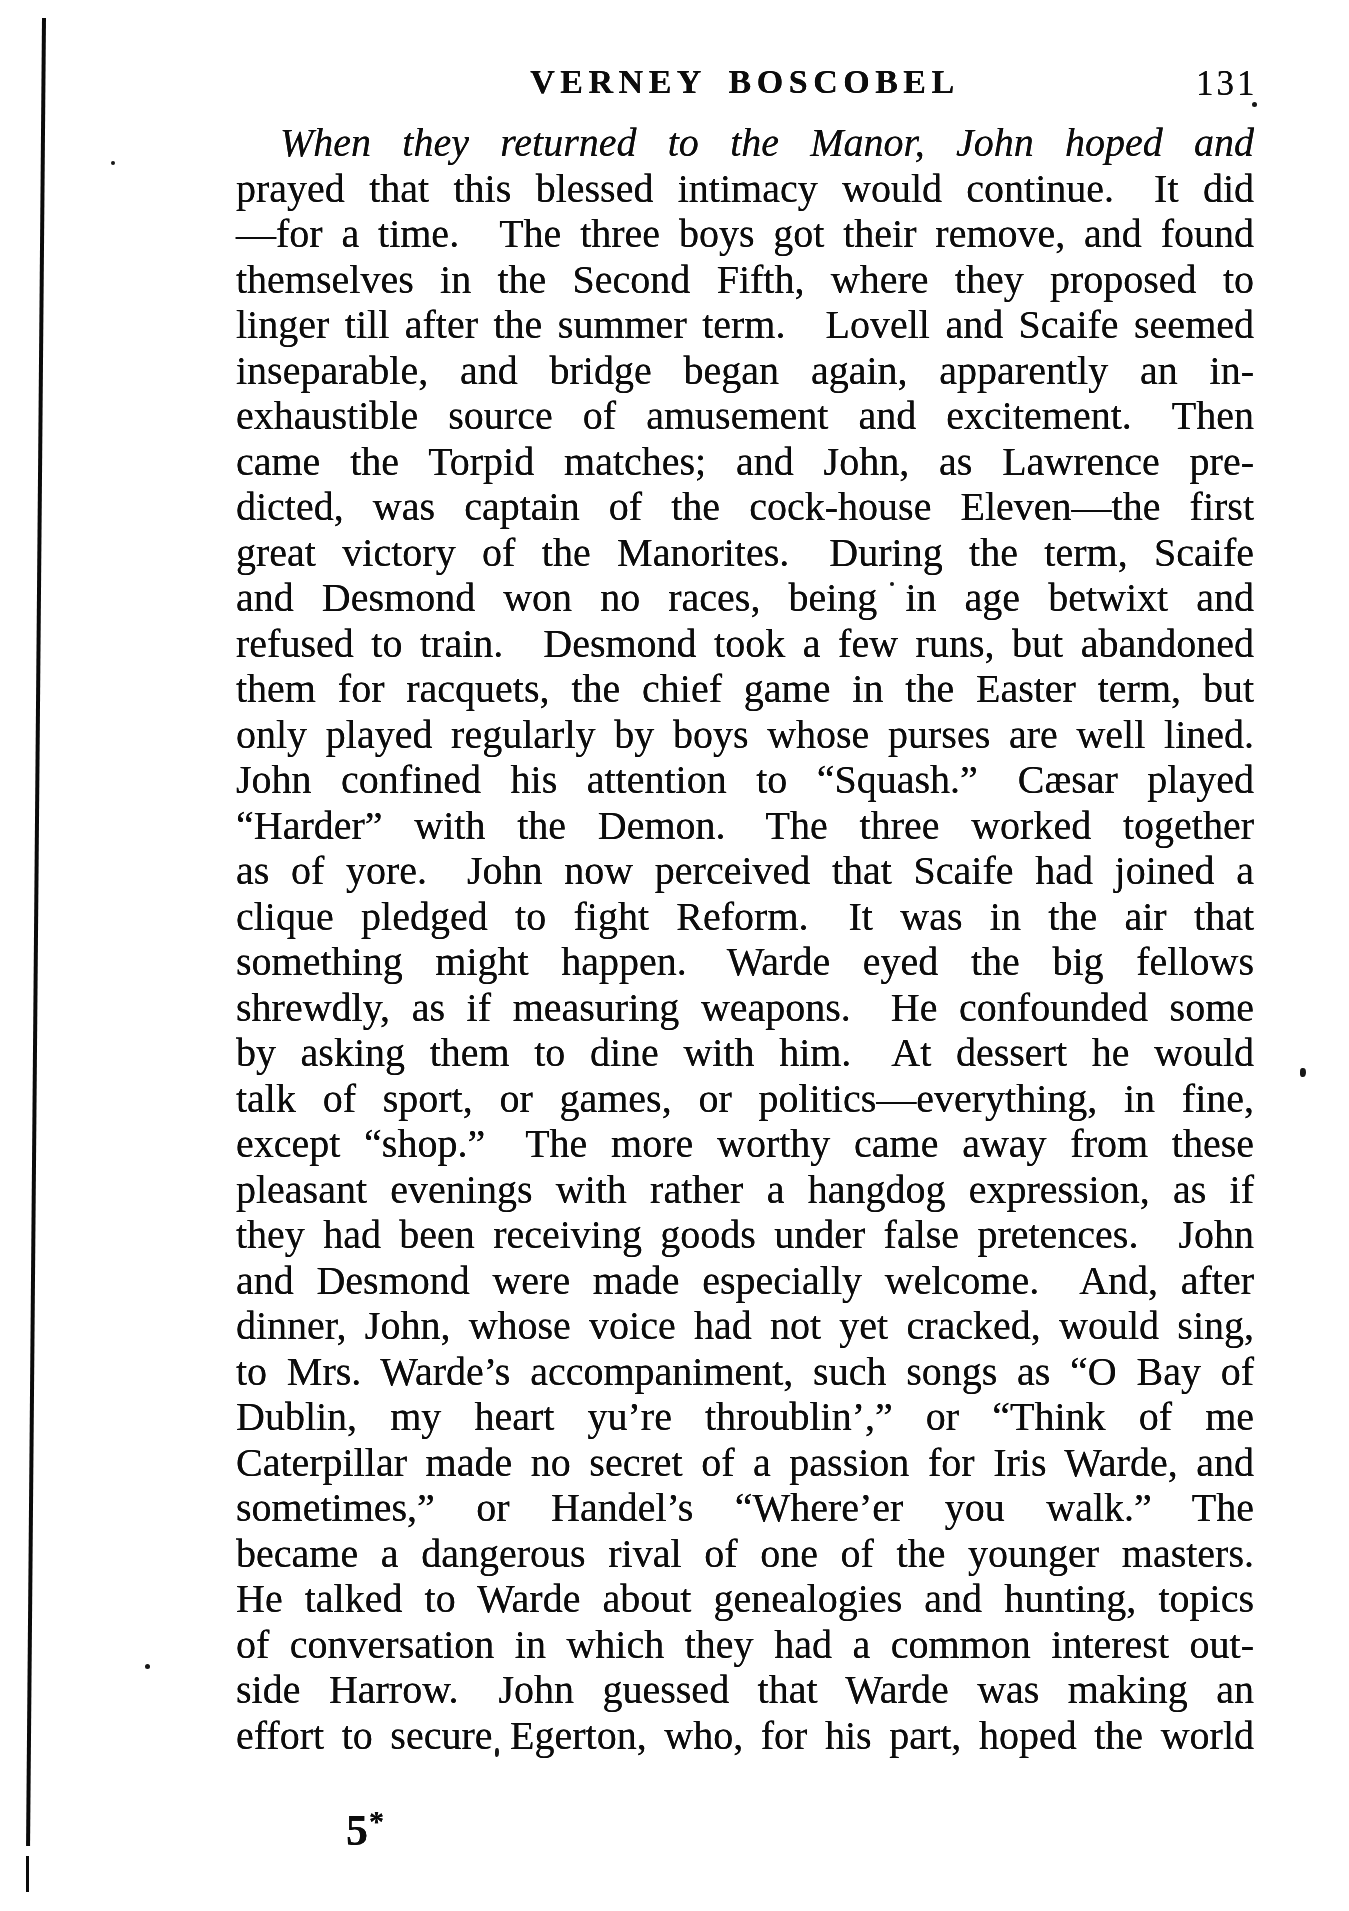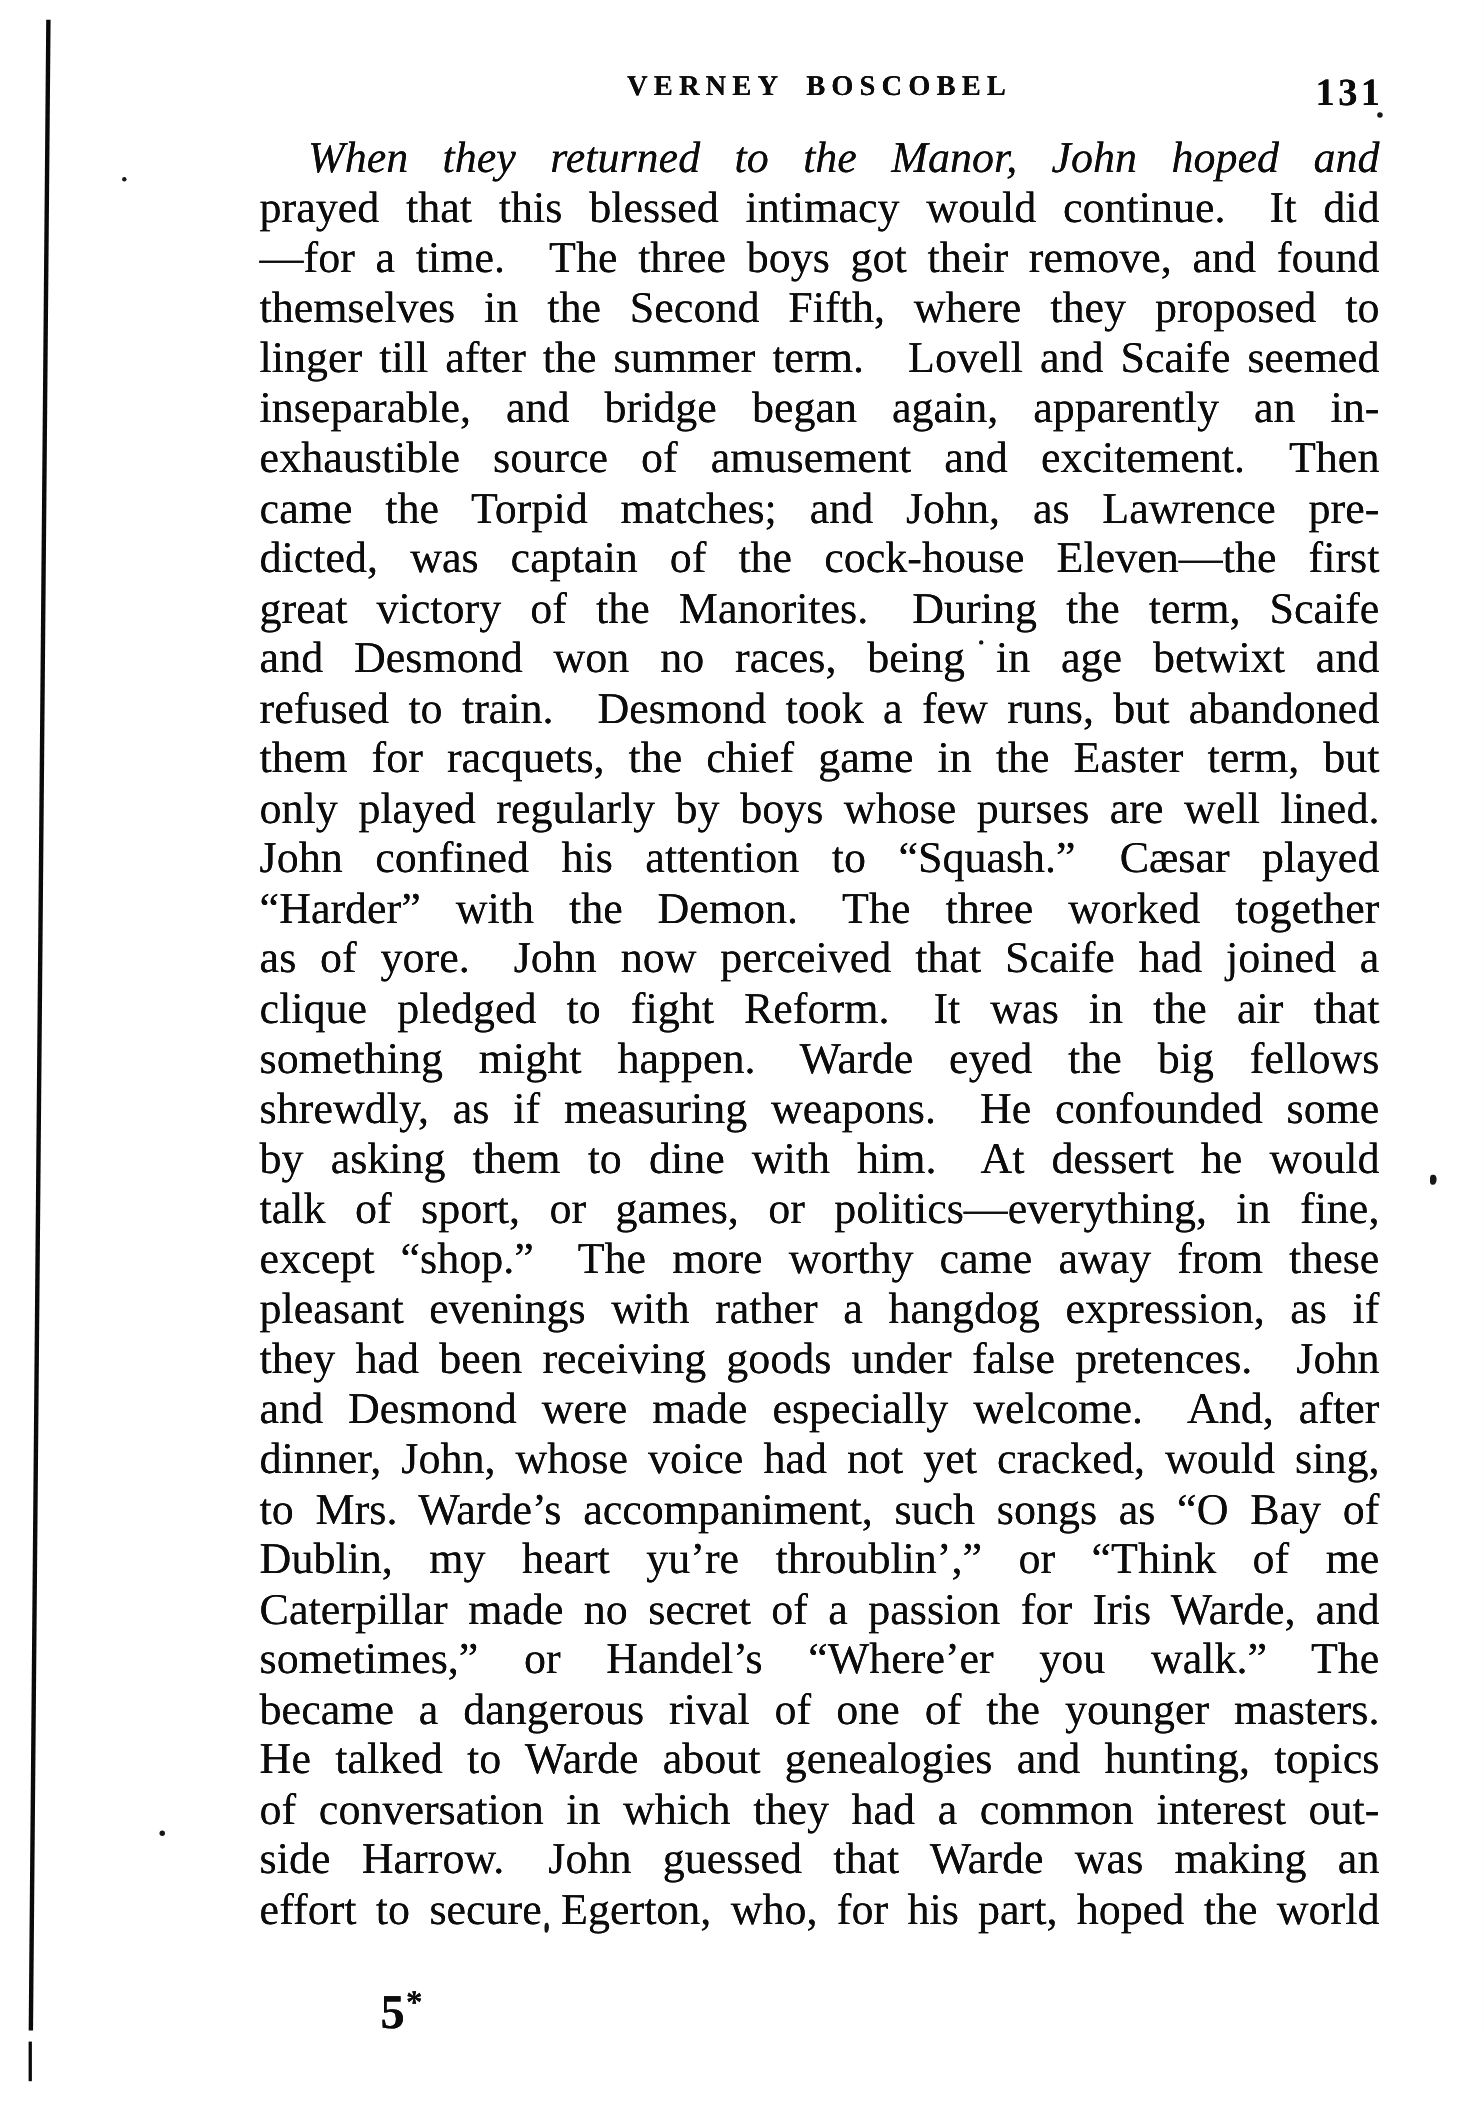--- a/index.html
+++ b/index.html
@@ -35,35 +35,35 @@
     width: 3px;
     height: 36px;
     background: #0a0a0a;
   }
   .running-header {
     position: absolute;
     left: 236px;
     top: 63px;
     width: 1018px;
     text-align: center;
-    font-size: 26px;
+    font-size: 34px;
     font-weight: 700;
     letter-spacing: 5.5px;
     word-spacing: 9px;
     white-space: nowrap;
     text-shadow: 0 0 0.6px currentColor;
   }
   .page-number {
     position: absolute;
     left: 1196px;
     top: 64px;
     width: 70px;
     font-size: 35px;
     letter-spacing: 3px;
-    font-weight: 700;
+    font-weight: 400;
     text-shadow: 0 0 0.5px currentColor;
   }
   .page-text {
     position: absolute;
     left: 236px;
     top: 120px;
     width: 1018px;
     font-size: 40px;
     line-height: 45.5px;
     text-shadow: 0 0 0.6px currentColor;

